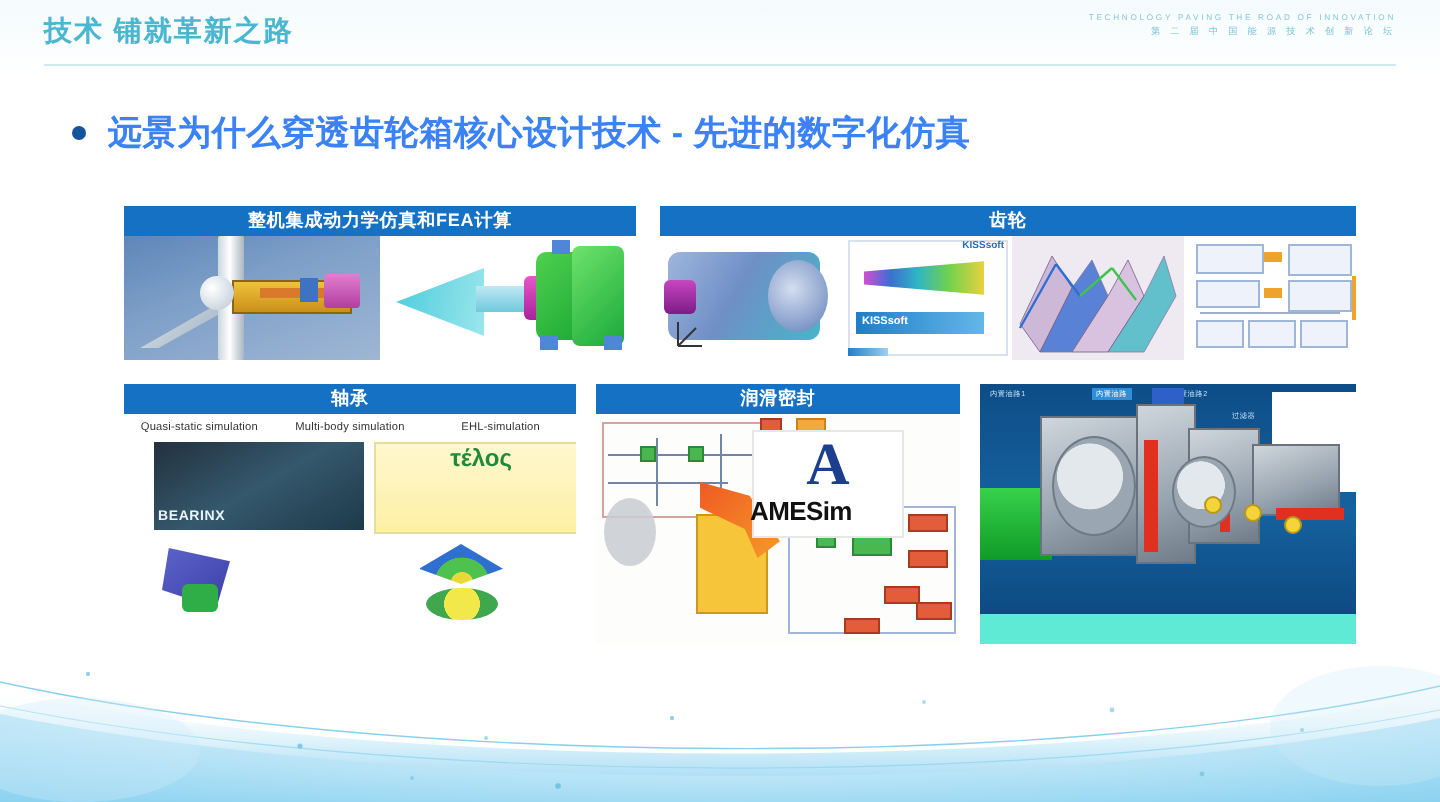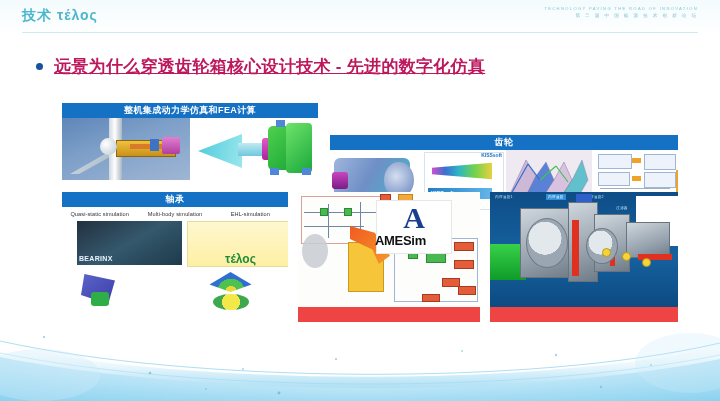--- a/index.html
+++ b/index.html
@@ -47,40 +47,39 @@
 
   
   .slide-title{
     position:absolute;left:36px;top:55px;
     display:flex;align-items:center;gap:11px;
   }
   .bullet-dot{
     width:7px;height:7px;border-radius:50%;background:#15539c;flex:0 0 auto;
   }
   .slide-title-text{
-    font-size:17px;font-weight:bold;color:#be185d;white-space:nowrap;
+    font-size:17px;font-weight:bold;color:#3b82f6;white-space:nowrap;
     letter-spacing:.3px;
-    text-decoration:underline;
-  }
-
-  
-  .panel{position:absolute;background:#ef4444;}
+  }
+
+  
+  .panel{position:absolute;background:#5eead4;}
   .panel-head{
     background:#1471c4;color:#ffffff;
     font-size:9px;font-weight:bold;text-align:center;
     letter-spacing:.4px;
     display:flex;align-items:center;justify-content:center;
     height:15px;
   }
   .panel-body{position:relative;overflow:hidden;background:#fff;}
 
   
   #panel-drivetrain{left:62px;top:103px;width:256px;height:77px;}
   #panel-drivetrain .panel-body{height:62px;display:flex;}
-  #panel-gear{left:330px;top:103px;width:348px;height:77px;margin-top:32px;}
+  #panel-gear{left:330px;top:103px;width:348px;height:77px;}
   #panel-gear .panel-body{height:62px;display:flex;}
   #panel-bearing{left:62px;top:192px;width:226px;height:130px;}
   #panel-bearing .panel-body{height:115px;}
   #panel-lube{left:298px;top:192px;width:182px;height:130px;}
   #panel-lube .panel-body{height:115px;}
   #panel-oil3d{left:490px;top:192px;width:188px;height:130px;}
   #panel-oil3d .panel-body{height:115px;}
 
   
   .cell{position:relative;overflow:hidden;height:100%;}
@@ -205,21 +204,21 @@
     display:flex;height:14px;background:#ffffff;
   }
   .bear-subhead div{
     flex:1 1 0;text-align:center;font-size:5.6px;color:#333;
     line-height:14px;letter-spacing:.1px;
   }
   .bear-grid{display:flex;height:101px;padding:0 2px 0 2px;box-sizing:border-box;}
   .bear-col{flex:1 1 0;display:flex;flex-direction:column;align-items:center;gap:3px;padding:0 3px;box-sizing:border-box;}
   .logo-tile{
     width:100%;height:44px;position:relative;overflow:hidden;
-    display:flex;align-items:flex-end;justify-content:center;margin-left:20px;
+    display:flex;align-items:flex-start;justify-content:center;margin-left:20px;
   }
   .logo-bearinx{background:linear-gradient(150deg,#22313f,#35586c 50%,#1d3a4a);}
   .logo-bearinx b{
     position:absolute;left:2px;bottom:3px;color:#eaf4ff;font-size:7px;
     letter-spacing:.3px;
   }
   .logo-caba{background:#ffffff;border:1px solid #e3e3e3;}
   .logo-caba b{
     position:absolute;left:50%;transform:translateX(-50%);bottom:6px;
     color:#2a2a6a;font-size:7.5px;font-style:italic;
@@ -348,21 +347,21 @@
     <circle cx="336" cy="36" r="1.1" fill="#7cc6e4" opacity=".8"></circle>
     <circle cx="462" cy="28" r="1" fill="#86cbe6" opacity=".7"></circle>
     <circle cx="556" cy="32" r="1.2" fill="#7cc6e4" opacity=".7"></circle>
     <circle cx="601" cy="64" r="1.2" fill="#6fbfe0" opacity=".7"></circle>
     <circle cx="651" cy="42" r="1" fill="#86cbe6" opacity=".7"></circle>
     <circle cx="206" cy="66" r="1" fill="#6fbfe0" opacity=".6"></circle>
   </svg>
 </div>
 
 <div class="header">
-  <div class="header-title">技术 τέλος</div>
+  <div class="header-title">技术 铺就革新之路</div>
   <div class="header-right">
     <div class="header-en">TECHNOLOGY PAVING THE ROAD OF INNOVATION</div>
     <div class="header-cn">第 二 届 中 国 能 源 技 术 创 新 论 坛</div>
   </div>
 </div>
 <div class="header-rule"></div>
 
 <div class="slide-title">
   <span class="bullet-dot"></span>
   <span class="slide-title-text">远景为什么穿透齿轮箱核心设计技术 - 先进的数字化仿真</span>
@@ -478,20 +477,21 @@
           <div class="tl-surf"></div>
           <div class="tl-disc"></div>
         </div>
       </div>
 
     </div>
   </div>
 </div>
 
 <div class="panel" id="panel-lube">
+  <div class="panel-head">润滑密封</div>
   <div class="panel-body">
     <div class="ame">
       <div class="wire" style="left:3px;top:4px;width:88px;height:46px;"></div>
       <div class="wire2" style="left:96px;top:46px;width:82px;height:62px;"></div>
       <div class="ame-grey"></div>
       <div class="ln" style="left:6px;top:20px;width:80px;"></div>
       <div class="ln" style="left:6px;top:34px;width:60px;"></div>
       <div class="lnv" style="left:30px;top:12px;height:34px;"></div>
       <div class="lnv" style="left:62px;top:10px;height:40px;"></div>
       <div class="box-gr" style="left:22px;top:16px;width:6px;height:6px;"></div>

